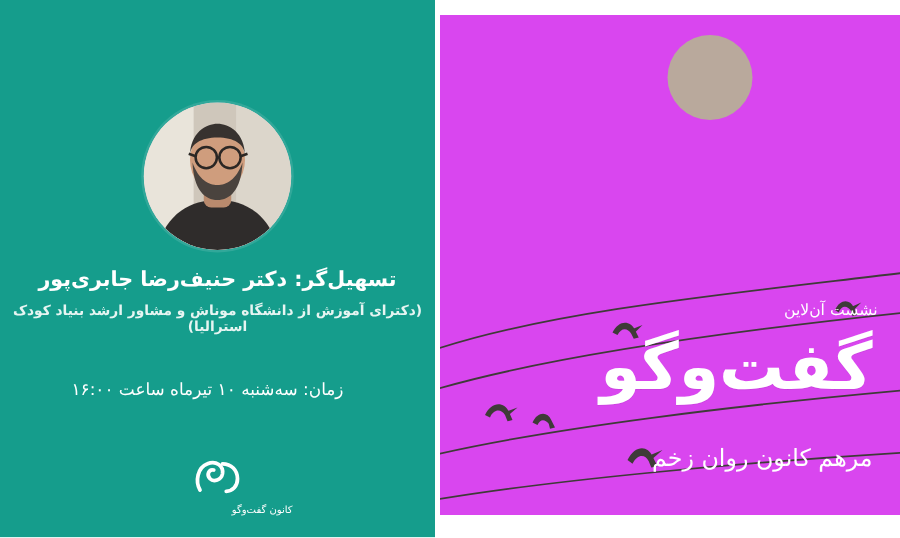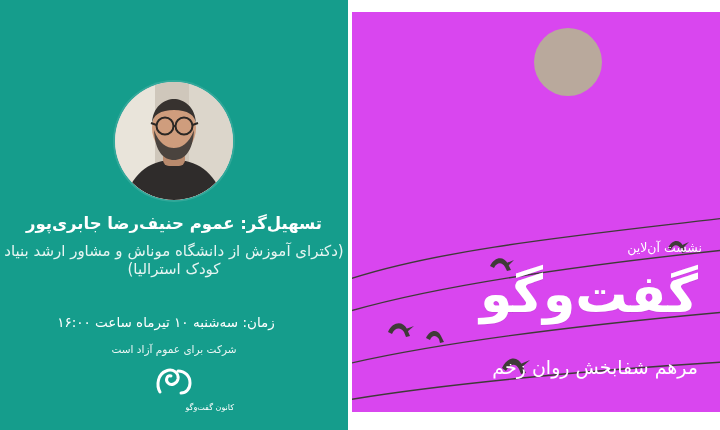--- a/index.html
+++ b/index.html
@@ -69,23 +69,24 @@
     direction: rtl;
   }
   .line-name {
     font-size: 16.5px;
     font-weight: bold;
     letter-spacing: 0.2px;
     margin: 14px 0 0 0;
     color: #ffffff;
   }
   .line-credential {
-    font-size: 15px;
+    font-size: 11px;
     margin: 9px 0 0 0;
     color: #e6f5f2;
+    font-weight: bold;
   }
   .line-time {
     font-size: 13.5px;
     margin: 36px 16px 0 0;
     color: #ffffff;
   }
   .line-free {
     font-size: 10.5px;
     margin: 13px 0 0 0;
     color: #eaf6f4;
@@ -191,24 +192,23 @@
           <circle cx="50" cy="44" r="8.5" fill="none" stroke="#2b2724" stroke-width="2"></circle>
           <circle cx="69" cy="44" r="8.5" fill="none" stroke="#2b2724" stroke-width="2"></circle>
           <line x1="58.5" y1="44" x2="60.5" y2="44" stroke="#2b2724" stroke-width="2"></line>
           <line x1="41.5" y1="43" x2="36" y2="41" stroke="#2b2724" stroke-width="2"></line>
           <line x1="77.5" y1="43" x2="83" y2="41" stroke="#2b2724" stroke-width="2"></line>
         </g>
       </svg>
     </div>
 
     <div class="info-text">
-      <p class="line-name">تسهیل‌گر: عموم حنیف‌رضا جابری‌پور</p>
+      <p class="line-name">تسهیل‌گر: دکتر حنیف‌رضا جابری‌پور</p>
       <p class="line-credential">(دکترای آموزش از دانشگاه موناش و مشاور ارشد بنیاد کودک استرالیا)</p>
       <p class="line-time">زمان: سه‌شنبه ۱۰ تیرماه ساعت ۱۶:۰۰</p>
-      <p class="line-free">شرکت برای عموم آزاد است</p>
     </div>
 
     <div class="logo-wrap">
       <svg class="logo-mark" width="40" height="34" viewBox="0 0 40 34">
         <path d="M6 27 C2 20 4 9 12 6 C19 3 25 8 24 14 C23 19 17 21 14 18 C11 15 13 10 17 11" fill="none" stroke="#ffffff" stroke-width="3" stroke-linecap="round"></path>
         <path d="M24 6 C31 6 36 11 36 18 C36 24 32 28 27 28" fill="none" stroke="#ffffff" stroke-width="3" stroke-linecap="round"></path>
       </svg>
       <div class="logo-caption">کانون گفت‌وگو</div>
     </div>
   </div>
@@ -242,16 +242,16 @@
         <path d="M166 353 l12 -5 -8 7 z"></path>
       </g>
       <g fill="#3f3b38">
         <path d="M316 236 c4 -9 12 -9 15 -2 l3 6 -4 1 -1 -4 c-3 -5 -8 -5 -10 1 z"></path>
         <path d="M328 234 l9 -4 -6 6 z"></path>
       </g>
     </svg>
 
     <div class="art-online">نشست آن‌لاین</div>
     <div class="art-title">گفت‌وگو</div>
-    <div class="art-subtitle">مرهم شفابخش روان زخم</div>
+    <div class="art-subtitle">مرهم کانون روان زخم</div>
   </div>
 
 </div>
 
 </body></html>

